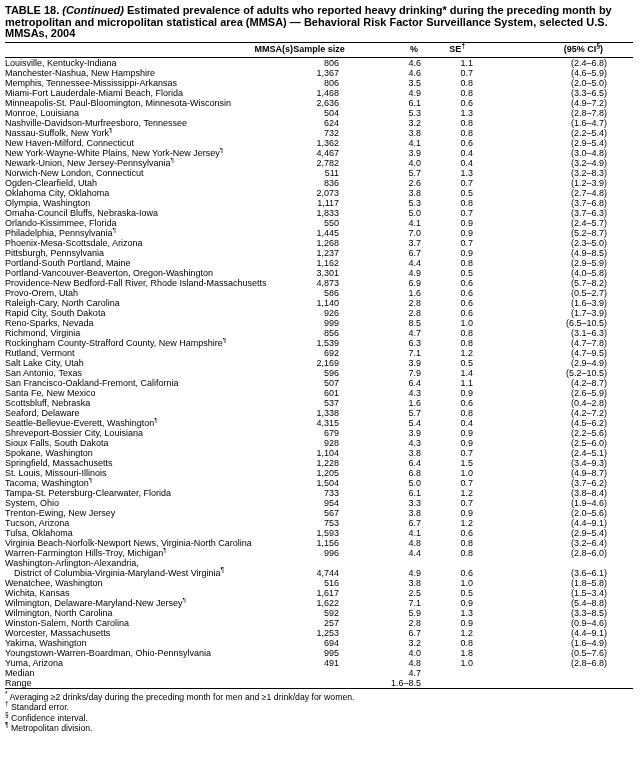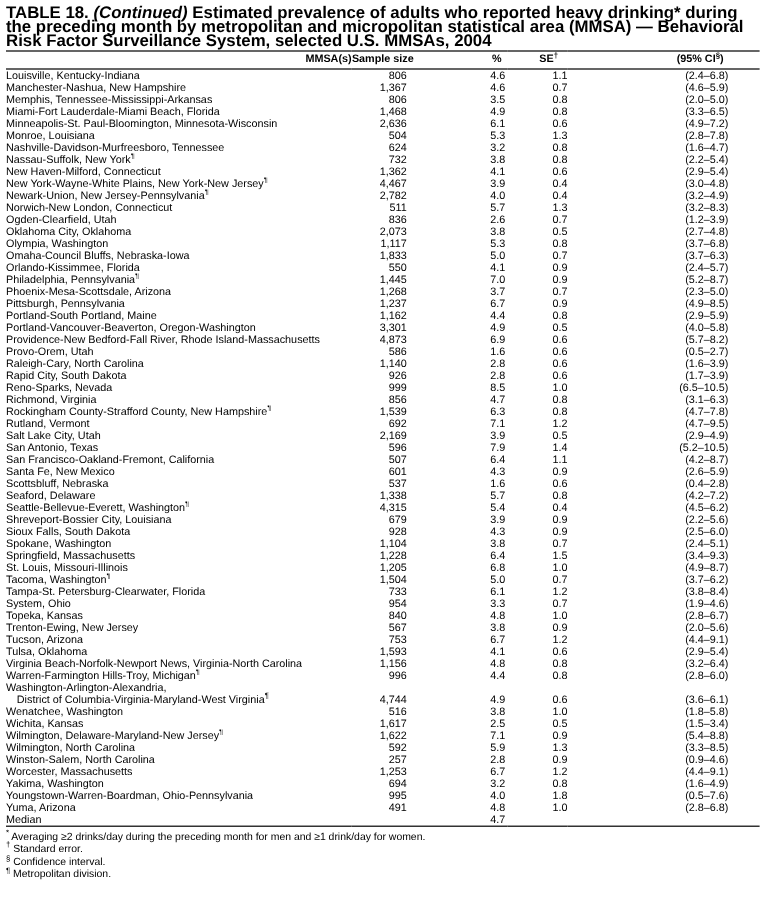--- a/index.html
+++ b/index.html
@@ -3,21 +3,21 @@
 <meta charset="utf-8">
 <style>
   * { margin: 0; padding: 0; box-sizing: border-box; }
   html, body { background: #ffffff; }
   body {
     width: 640px; height: 770px; overflow: hidden;
     font-family: "Liberation Sans", sans-serif;
     color: #000;
   }
   .page { padding: 5px 6px 0 5px; }
-  .title { font-size: 14px; font-weight: bold; line-height: 11.5px; }
+  .title { font-size: 11px; font-weight: bold; line-height: 11.5px; }
   .title .italic { font-style: italic; }
   sup { font-size: 6.5px; vertical-align: super; line-height: 0; }
   table { width: 628px; table-layout: fixed; border-collapse: collapse; margin-top: 2px; border-bottom: 1.2px solid #000; }
   col.w-name { width: 288px; }
   col.w-sample { width: 52px; }
   col.w-pct { width: 78px; }
   col.w-se { width: 50px; }
   col.w-ci { width: 160px; }
   thead th {
     font-size: 9px; line-height: 11px; font-weight: bold;
@@ -463,29 +463,20 @@
           <td class="c-name">
             <div>System, Ohio</div>
           </td>
           <td class="c-sample">954</td>
           <td class="c-pct">3.3</td>
           <td class="c-se">0.7</td>
           <td class="c-ci">(1.9–4.6)</td>
         </tr>
         <tr>
           <td class="c-name">
-            <div>Topeka, Kansas</div>
-          </td>
-          <td class="c-sample">840</td>
-          <td class="c-pct">4.8</td>
-          <td class="c-se">1.0</td>
-          <td class="c-ci">(2.8–6.7)</td>
-        </tr>
-        <tr>
-          <td class="c-name">
             <div>Trenton-Ewing, New Jersey</div>
           </td>
           <td class="c-sample">567</td>
           <td class="c-pct">3.8</td>
           <td class="c-se">0.9</td>
           <td class="c-ci">(2.0–5.6)</td>
         </tr>
         <tr>
           <td class="c-name">
             <div>Tucson, Arizona</div>
@@ -612,20 +603,29 @@
           <td class="c-pct">4.8</td>
           <td class="c-se">1.0</td>
           <td class="c-ci">(2.8–6.8)</td>
         </tr>
         <tr>
           <td class="c-name">
             <div>Median</div>
           </td>
           <td class="c-sample"></td>
           <td class="c-pct">4.7</td>
+          <td class="c-se"></td>
+          <td class="c-ci"></td>
+        </tr>
+        <tr>
+          <td class="c-name">
+            <div>Range</div>
+          </td>
+          <td class="c-sample"></td>
+          <td class="c-pct">1.6–8.5</td>
           <td class="c-se"></td>
           <td class="c-ci"></td>
         </tr>
       </tbody>
   </table>
 
   <div class="footnotes" id="footnotes">
       <div><sup>*</sup> Averaging ≥2 drinks/day during the preceding month for men and ≥1 drink/day for women.</div>
       <div><sup>†</sup> Standard error.</div>
       <div><sup>§</sup> Confidence interval.</div>

